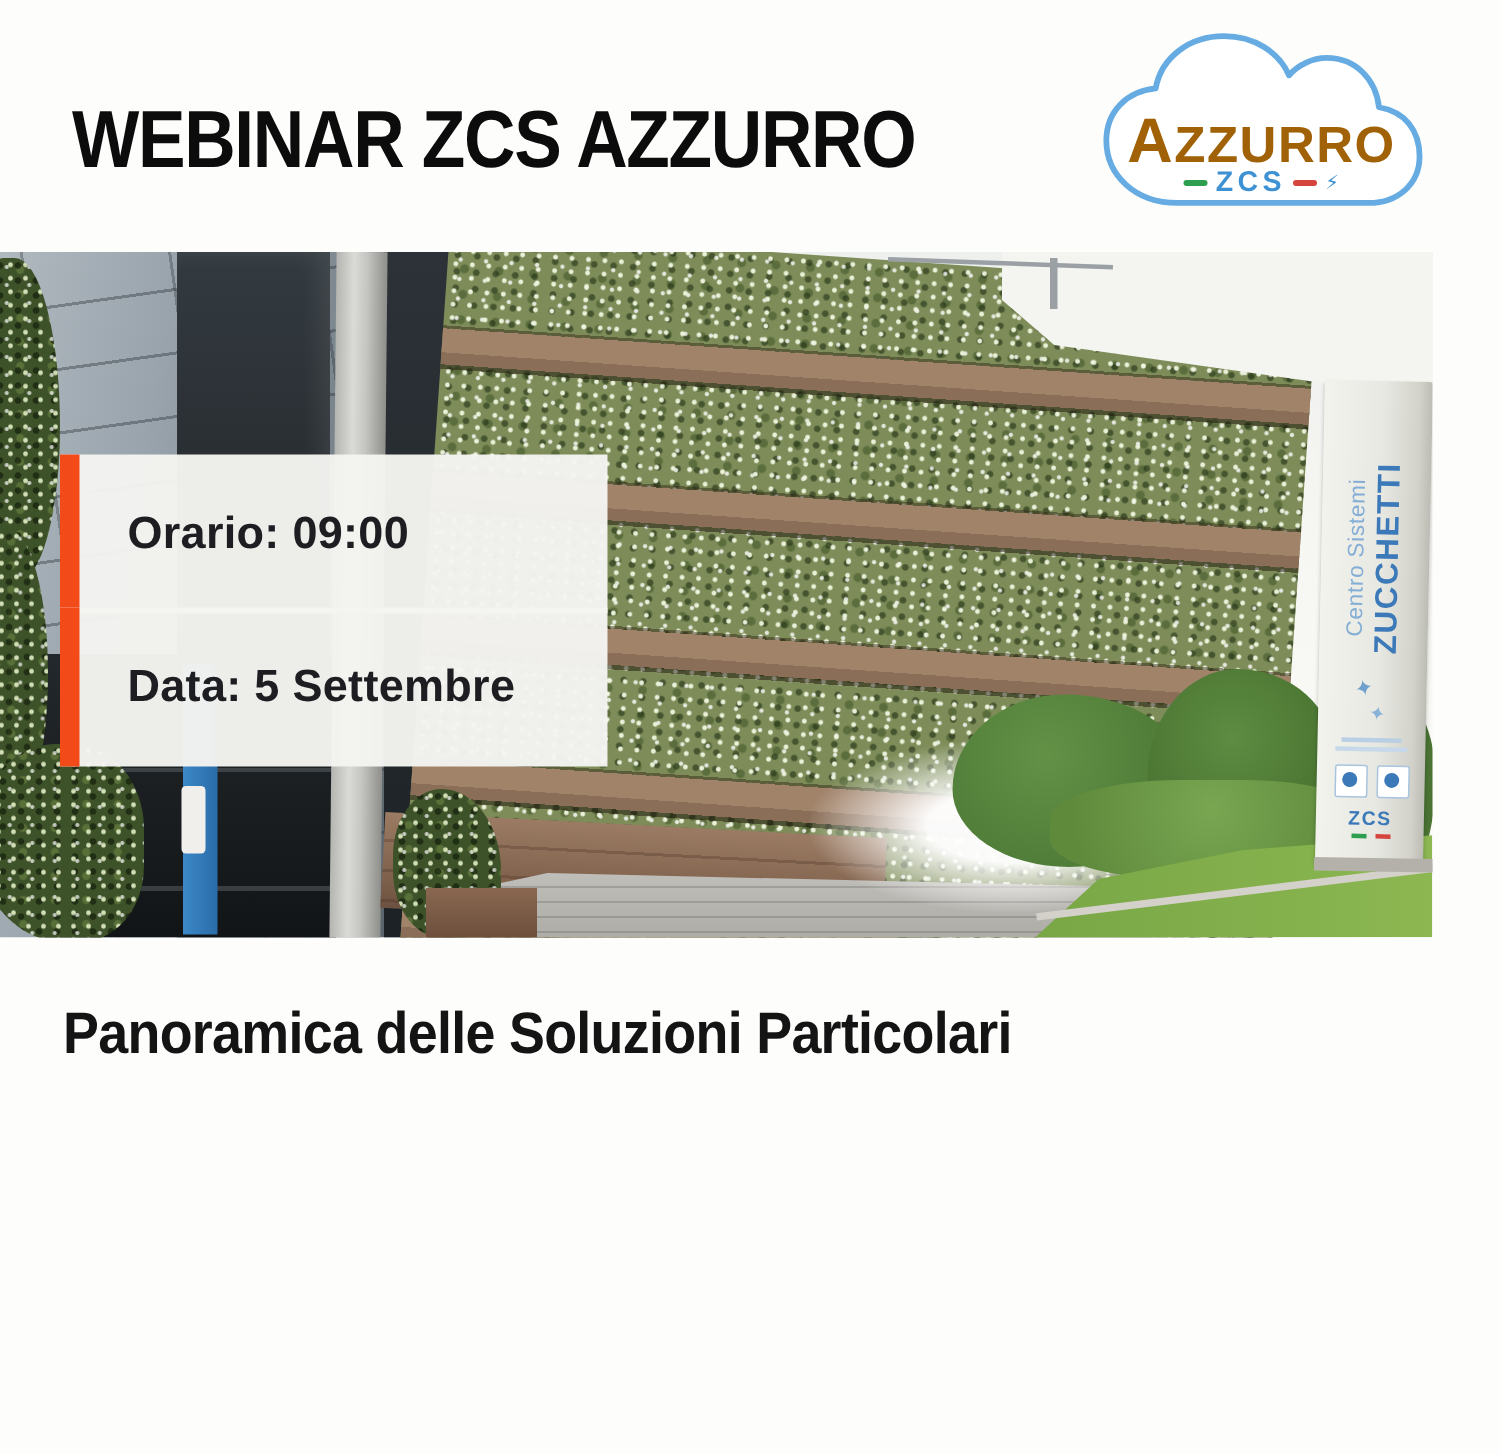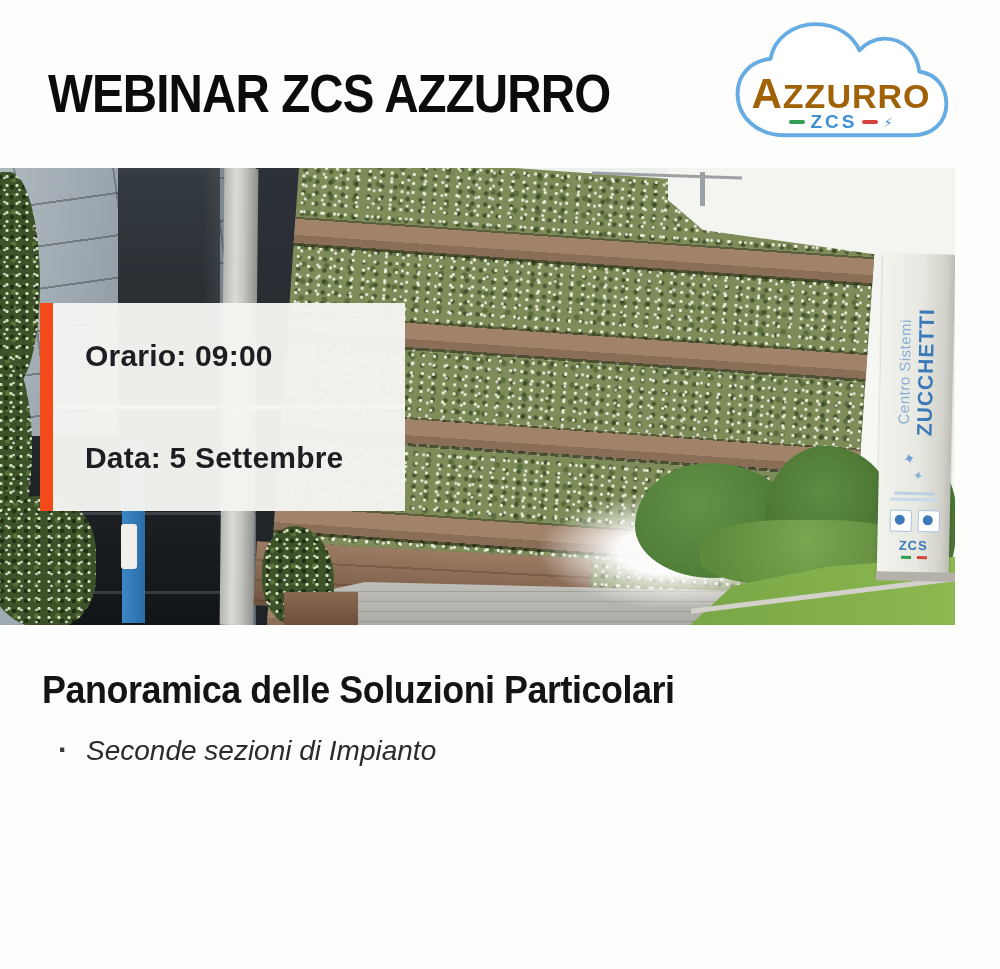--- a/index.html
+++ b/index.html
@@ -268,14 +268,13 @@
 <div class="badge badge-time">
   <span>Orario: 09:00</span>
 </div>
 <div class="badge badge-date">
   <span>Data: 5 Settembre</span>
 </div>
 
 <div class="heading">Panoramica delle Soluzioni Particolari</div>
 
 <ul class="bullets">
-  <li>Seconde sezioni di Impianto</li>
 </ul>
 
 </body></html>

